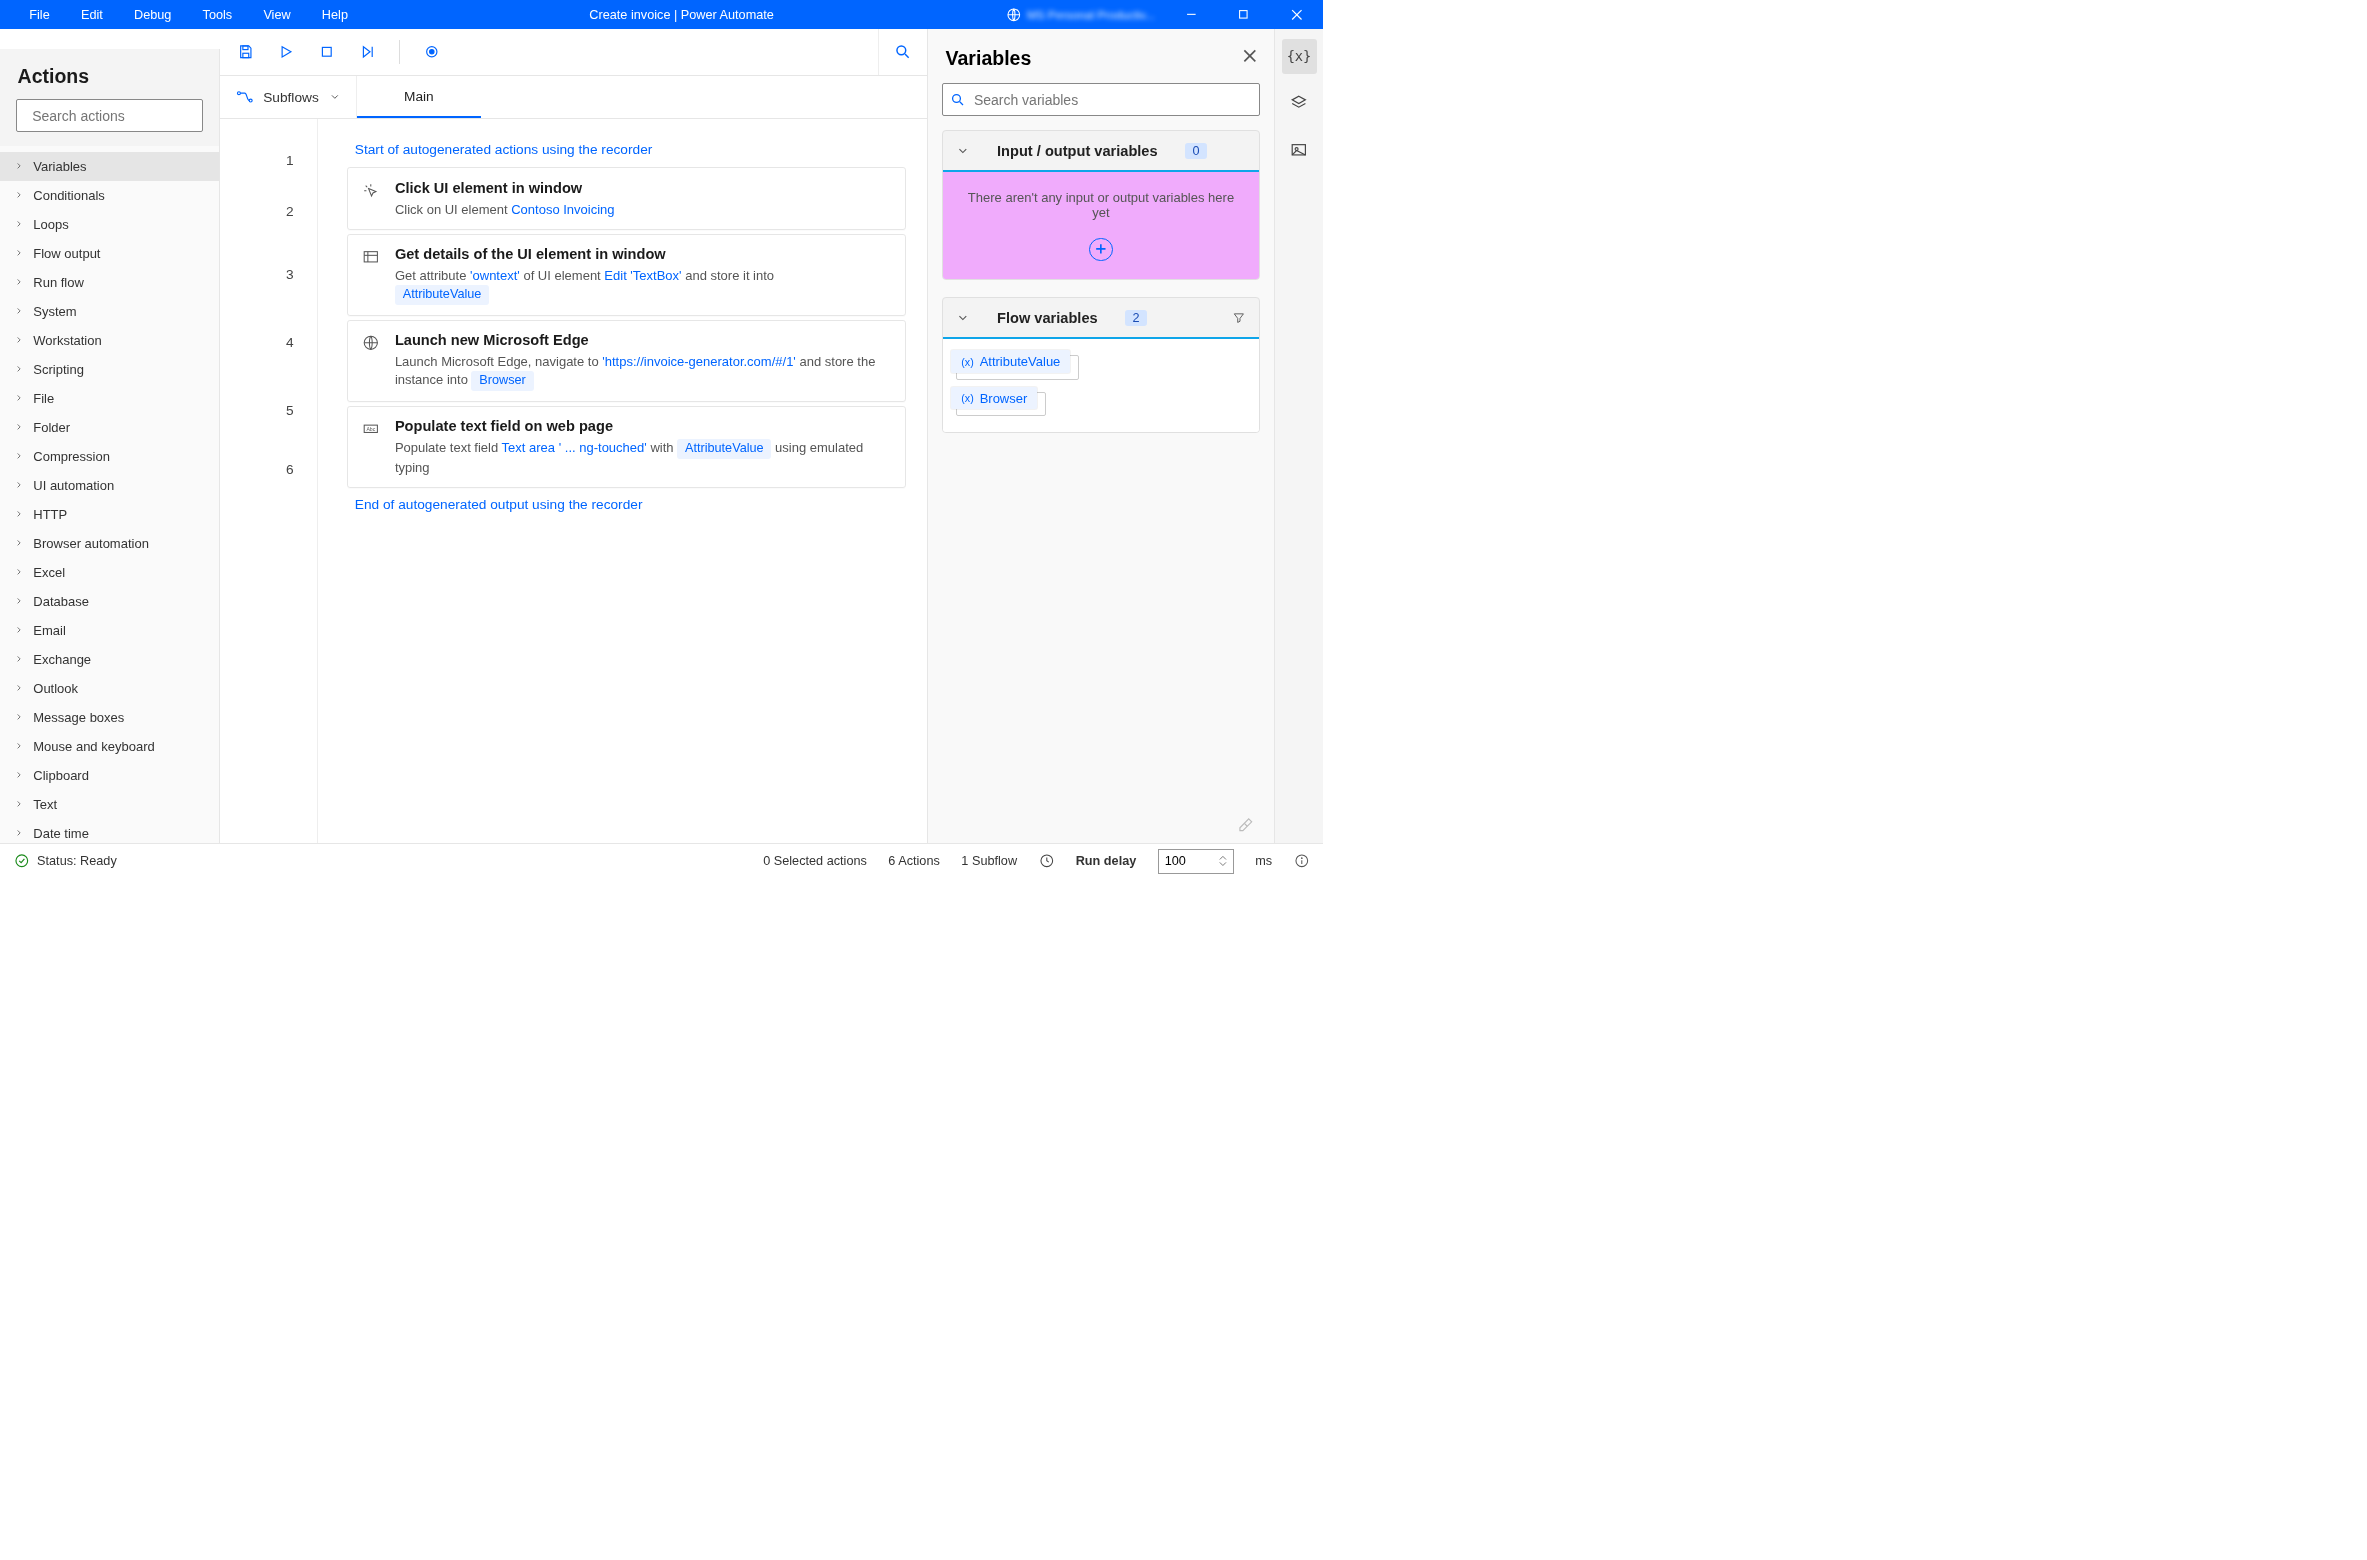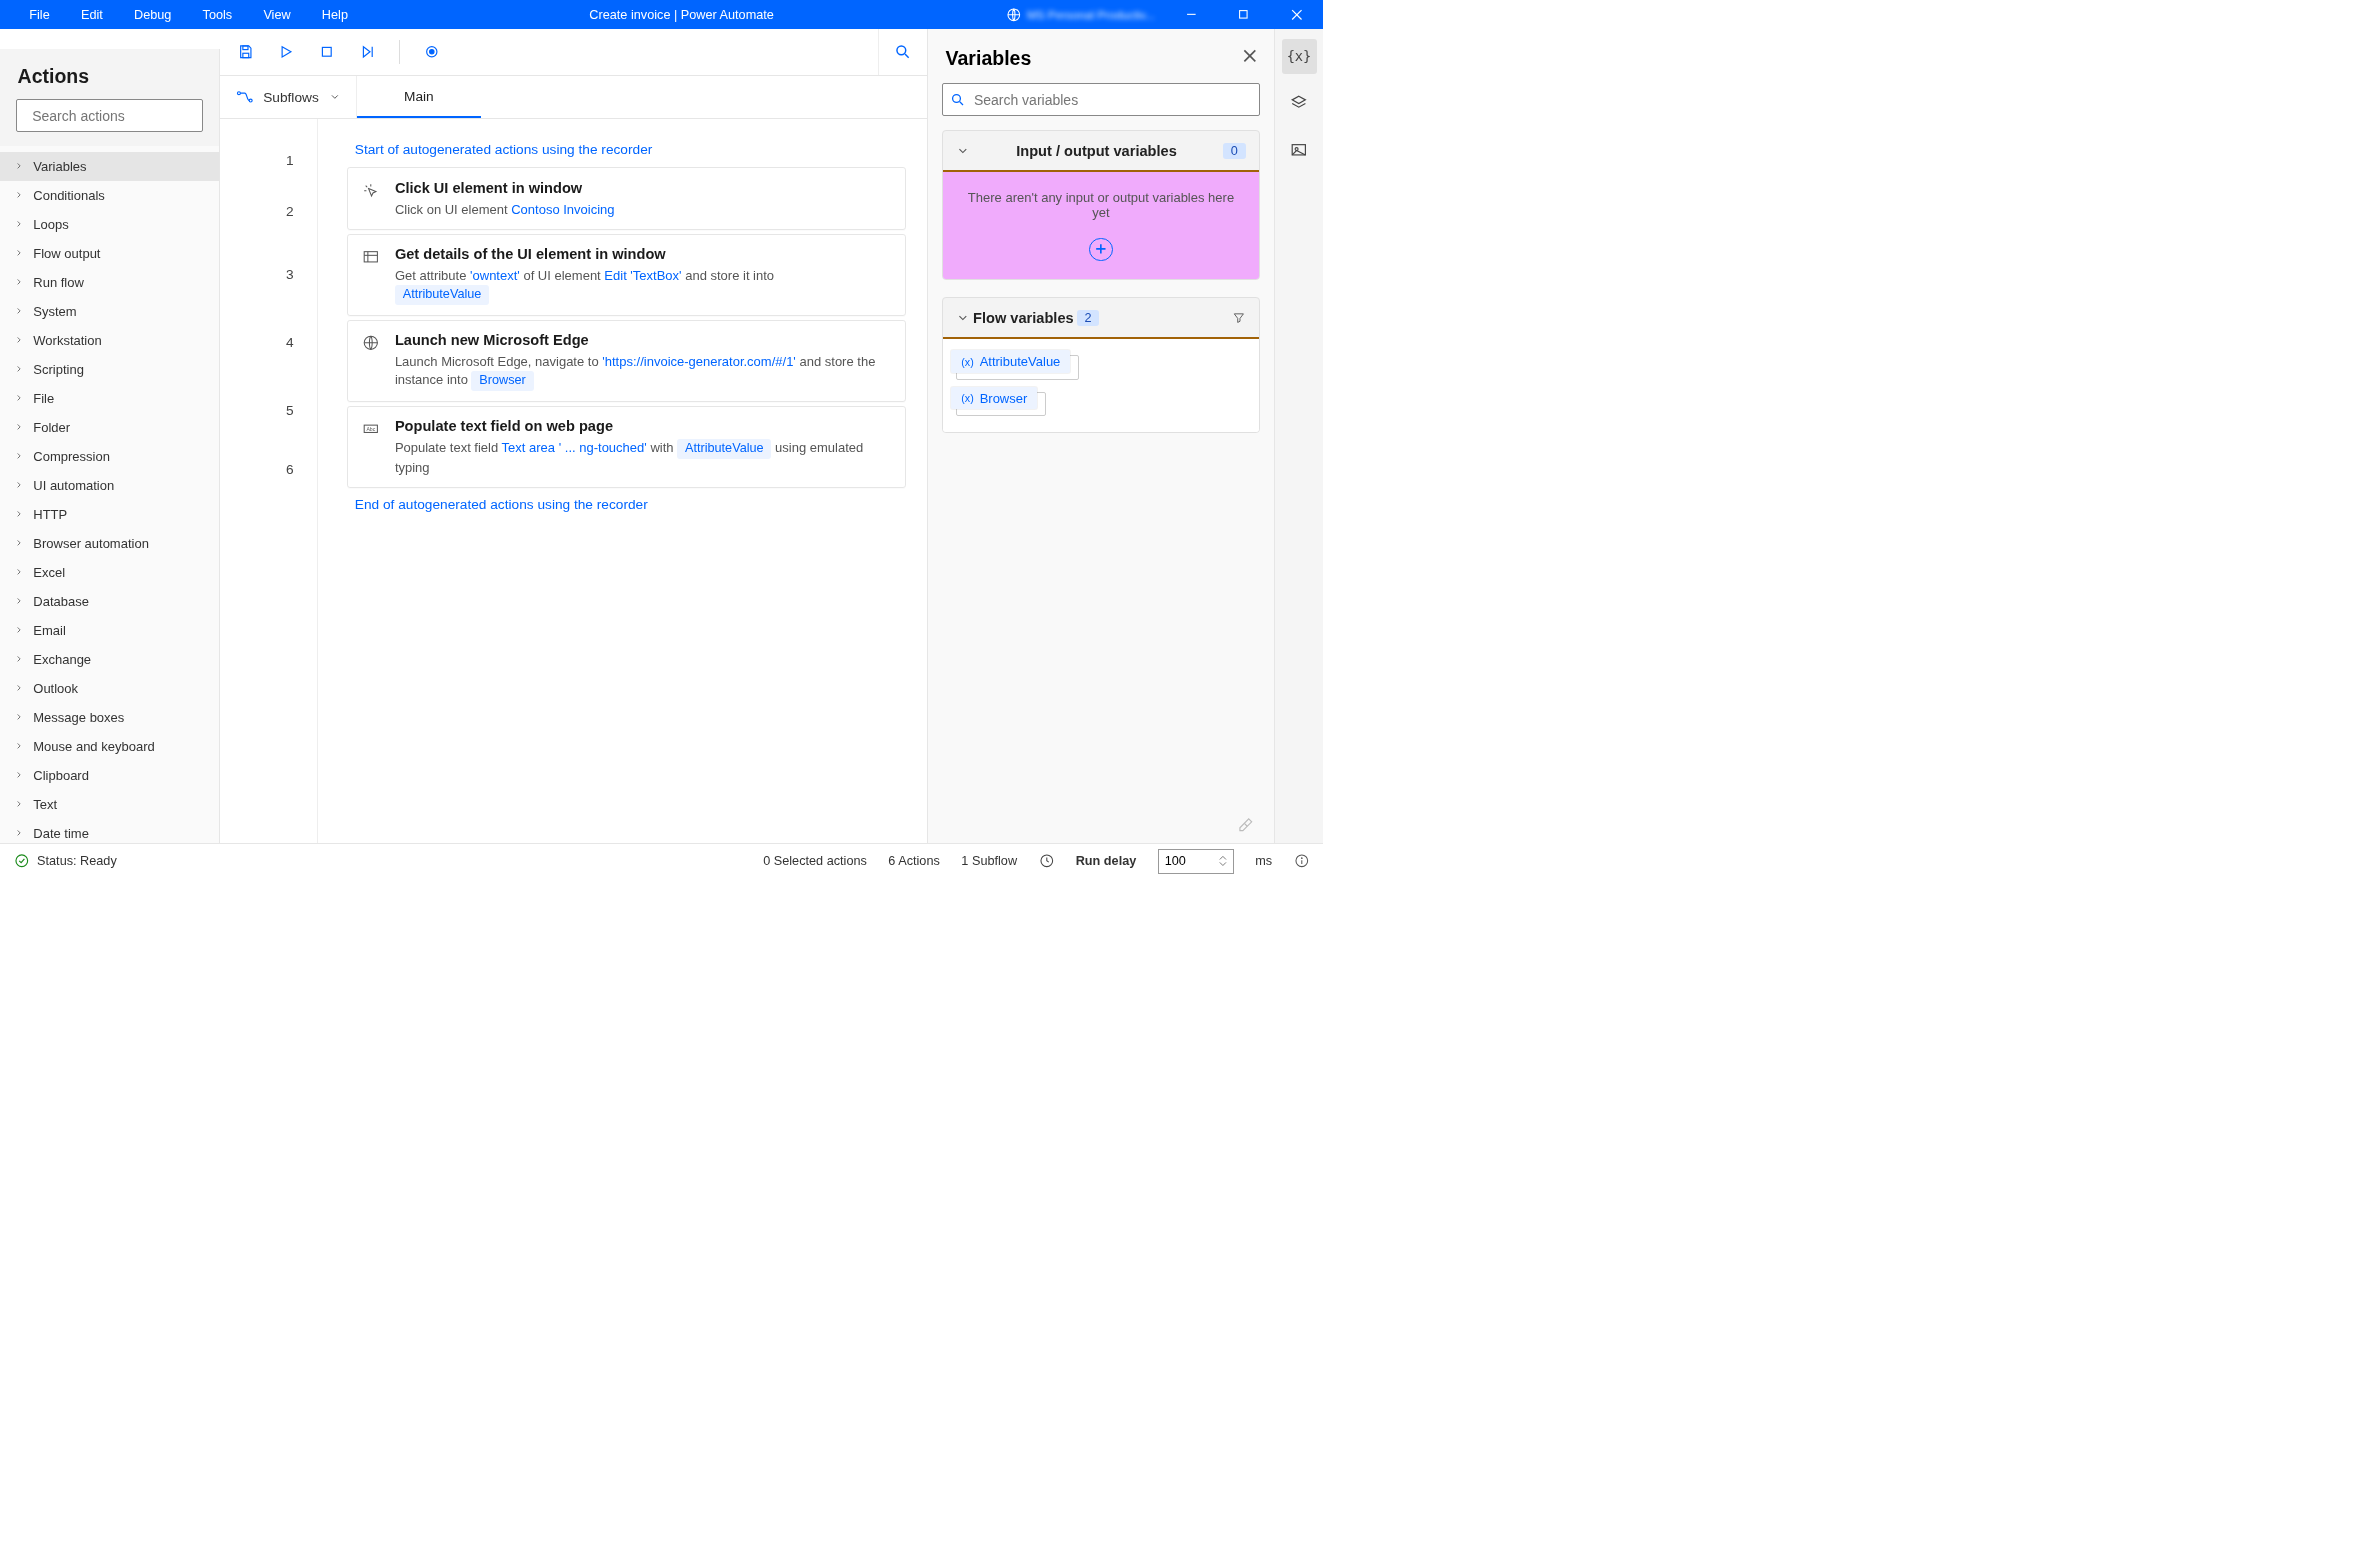--- a/index.html
+++ b/index.html
@@ -62,21 +62,21 @@
   .chip { background: #ecf3ff; color: #0065ff; padding: 1px 7.8px; border-radius: 2.9px; font-size: 12.7px; display: inline-block; }
 
   
   .sidebar-right { width: 396px; border-left: 1px solid #e6e6e6; display: flex; }
   .vars-panel { flex: 1; display: flex; flex-direction: column; background: #f9f9f9; }
   .vars-head { display: flex; align-items: center; justify-content: space-between; padding: 17.6px 17.6px 13.7px; }
   .vars-head h2 { font-size: 19.5px; font-weight: 600; }
   .vars-close { cursor: pointer; color: #555; }
   .vars-search { padding: 0 13.7px 13.7px; }
   .section { margin: 0 13.7px 17.6px; border: 1px solid #e0e0e0; border-radius: 3.9px; background: #f3f3f3; overflow: hidden; }
-  .section-head { display: flex; align-items: center; padding: 11.7px 13.7px; gap: 3px; cursor: pointer; border-bottom: 2px solid #a16207; justify-content: space-between; }
+  .section-head { display: flex; align-items: center; padding: 11.7px 13.7px; gap: 27px; cursor: pointer; border-bottom: 2px solid #0ea5e9; }
   .section-head .stitle { font-size: 14.6px; font-weight: 600; color: #222; }
   .count-badge { background: #d3e4ff; color: #1b4db5; font-size: 12.7px; padding: 1px 7.8px; border-radius: 2.9px; }
   .section-body { background: #f0abfc; padding: 17.6px; text-align: center; color: #555; font-size: 13px; }
   .add-circle { width: 23.4px; height: 23.4px; border: 1.5px solid #0065ff; border-radius: 50%; display: inline-flex; align-items: center; justify-content: center; color: #0065ff; font-size: 15.6px; margin-top: 17.6px; cursor: pointer; }
   .flow-vars-body { background: #fff; padding: 15.6px 13.7px; display: flex; flex-direction: column; gap: 11.7px; }
   .var-chip-row { display: flex; }
   .var-chip { border: 1px solid #ccc; background: #fff; border-radius: 2px; display: inline-flex; position: relative; }
   .var-chip-inner { display: inline-flex; align-items: center; gap: 5.9px; background: #ecf3ff; padding: 3.9px 9.8px; border-radius: 2px; margin: -5.9px 7.8px 5.9px -5.9px; box-shadow: 0 0 0 1px rgba(0,0,0,0.05); }
   .var-chip-inner .xlab { color: #0065ff; font-size: 10.7px; }
   .var-chip-inner .vname { color: #0065ff; font-size: 13px; }
@@ -424,21 +424,21 @@
                   <rect x="3" y="7" width="18" height="10"></rect>
                   <text x="6" y="15" font-size="7" fill="currentColor" stroke="none">Abc</text>
                 </svg>
               </div>
             <div class="step-body">
               <div class="step-title">Populate text field on web page</div>
               <span>Populate text field </span><span class="lnk">Text area ' ... ng-touched'</span><span> with </span> <span class="chip">AttributeValue</span> <span> using emulated typing</span>
             </div>
           </div>
 
-          <div class="step-comment">End of autogenerated actions using the recorder</div>
+          <div class="step-comment">End of autogenerated output using the recorder</div>
         </div>
       </div>
     </div>
 
     <div class="sidebar-right">
       <div class="vars-panel">
         <div class="vars-head">
           <h2>Variables</h2>
           <div class="vars-close">
             <svg width="13.7" height="13.7" viewBox="0 0 10 10">

